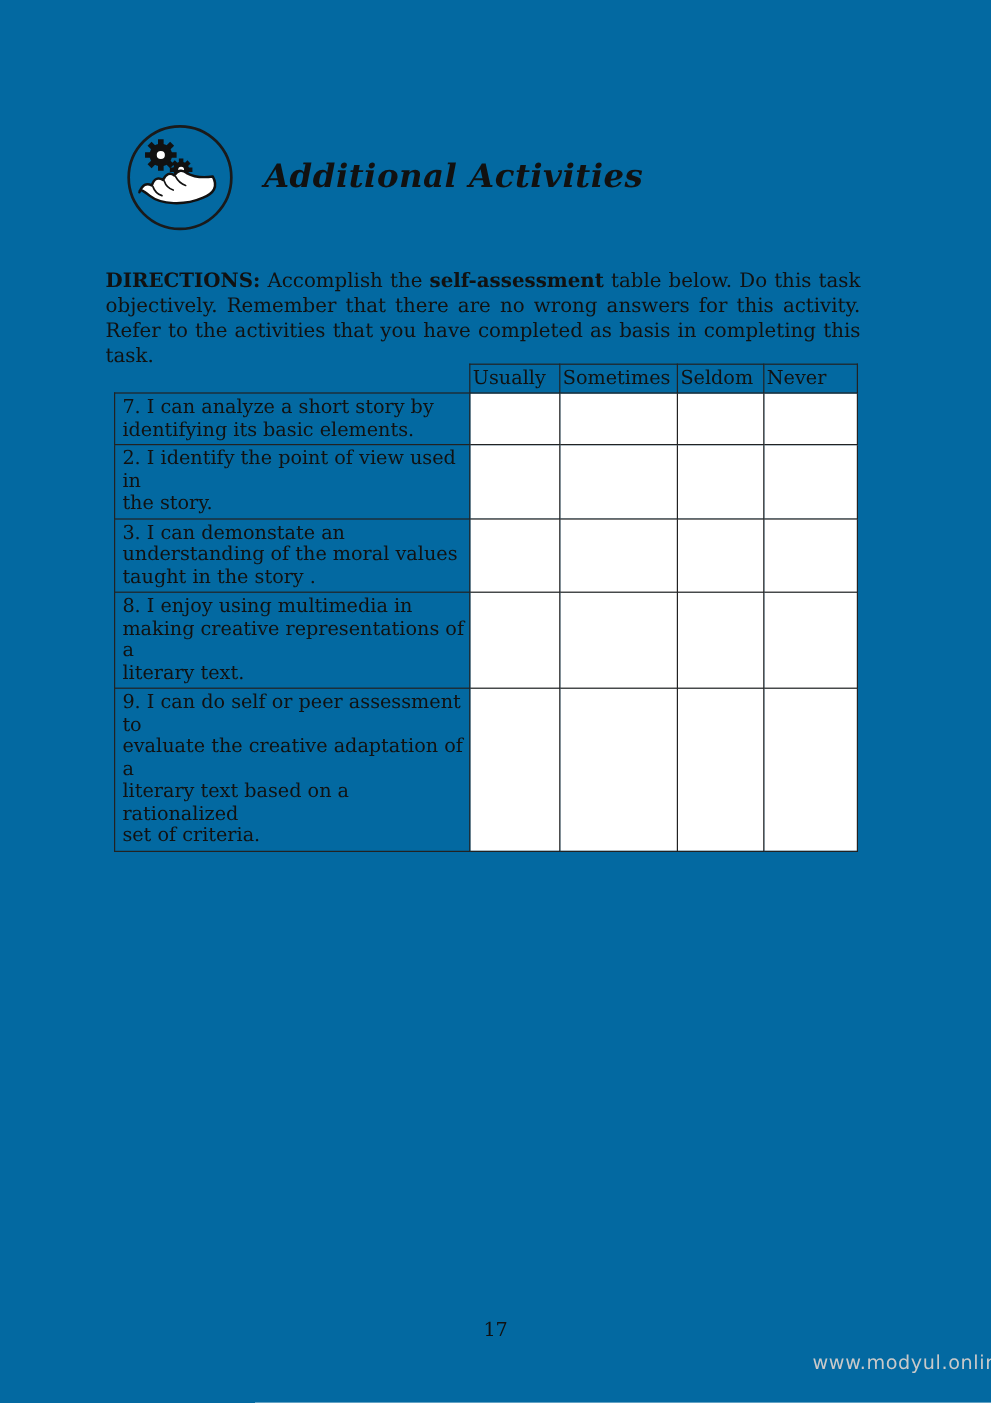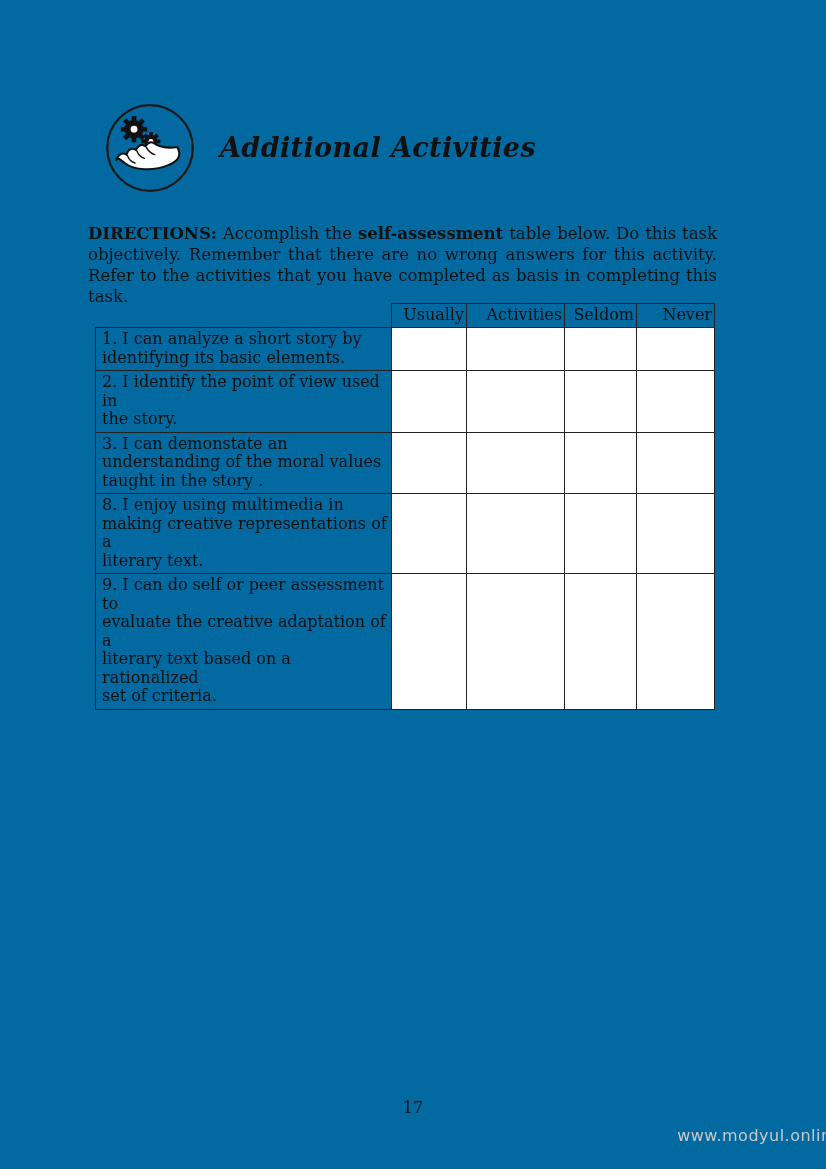--- a/index.html
+++ b/index.html
@@ -52,21 +52,21 @@
     width:619px;
     border-collapse:collapse;
     table-layout:fixed;
     font-size:16px;
   }
   .assessment th, .assessment td {
     border:1px solid #222222;
   }
   .assessment th {
     font-weight:normal;
-    text-align:right;
+    text-align:left;
     padding:1px 2px 3px 2px;
     font-size:16px;
     height:24px;
   }
   .assessment th.blank {
     border:none;
   }
   .assessment td.stmt {
     padding:2px 4px 3px 6px;
     line-height:18.5px;
@@ -145,28 +145,28 @@
       <col style="width:296px">
       <col style="width:75px">
       <col style="width:98px">
       <col style="width:72px">
       <col style="width:78px">
     </colgroup>
     <thead>
       <tr id="head-row">
         <th class="blank"></th>
       <th>Usually</th>
-          <th>Activities</th>
+          <th>Sometimes</th>
           <th>Seldom</th>
           <th>Never</th>
         </tr>
     </thead>
     <tbody id="table-body">
         <tr>
-          <td class="stmt">1. I can analyze a short story by
+          <td class="stmt">7. I can analyze a short story by
 identifying its basic elements.</td>
           <td class="opt"></td>
           <td class="opt"></td>
           <td class="opt"></td>
           <td class="opt"></td>
         </tr>
         <tr>
           <td class="stmt">2. I identify the point of view used in
 the story.</td>
           <td class="opt"></td>

